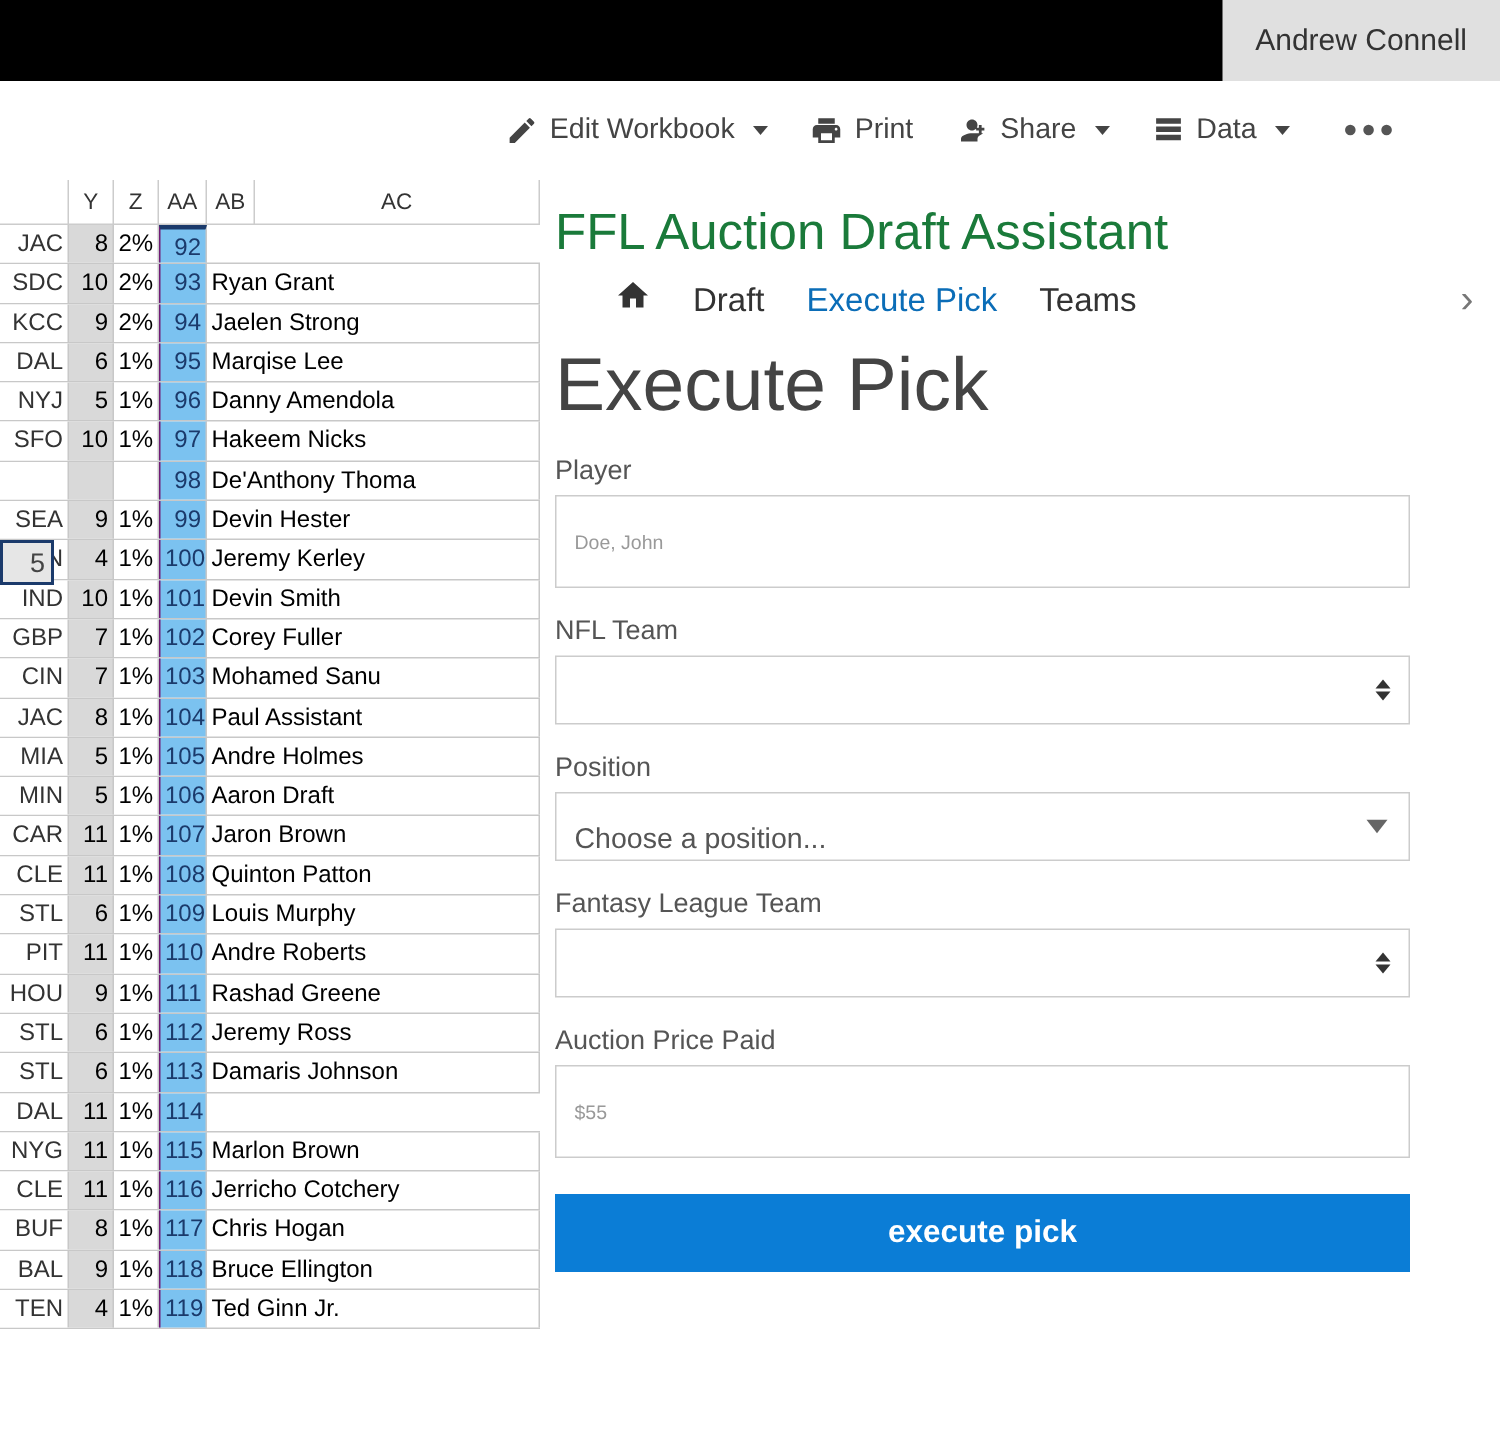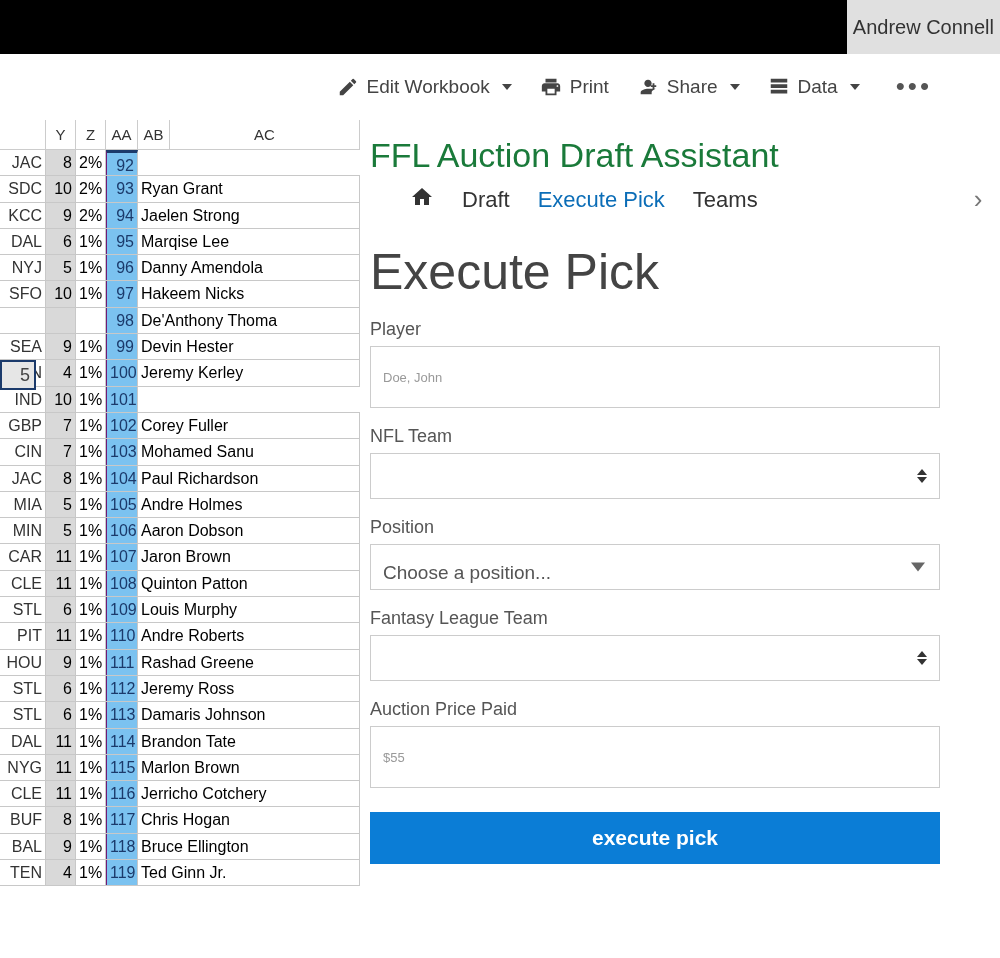--- a/index.html
+++ b/index.html
@@ -10,21 +10,21 @@
     display: flex;
     height: 54px;
     background: #000;
   }
   .topbar-spacer { flex: 1; }
   .user-badge {
     background: #e0e0e0;
     color: #333;
     display: flex;
     align-items: center;
-    padding: 0 6px;
+    padding: 0 22px;
     font-size: 20px;
   }
 
   
   .toolbar {
     display: flex;
     align-items: center;
     height: 66px;
     padding: 0 16px 0 0;
     gap: 28px;
@@ -175,21 +175,21 @@
     color: #1a7a3a;
     font-size: 34px;
     font-weight: 400;
     margin-top: 6px;
   }
   .app-nav {
     display: flex;
     align-items: center;
     gap: 28px;
     font-size: 22px;
-    margin: 10px 0 20px 40px;
+    margin: 10px 0 4px 40px;
     color: #333;
   }
   .app-nav .nav-item { cursor: pointer; }
   .app-nav .active { color: #0b6db7; }
   .home-icon-wrap svg { width: 24px; height: 24px; fill: #333; }
 
   .page-heading {
     font-size: 50px;
     font-weight: 300;
     color: #444;
@@ -207,22 +207,22 @@
     color: #333;
   }
   .text-input::placeholder { color: #999; }
 
   .select-wrap {
     position: relative;
     width: 100%;
     height: 46px;
     border: 1px solid #ccc;
     display: flex;
-    align-items: flex-start;
-    padding: 17px 12px;
+    align-items: flex-end;
+    padding: 2px 12px;
     font-size: 19px;
     color: #555;
     cursor: pointer;
   }
   .select-wrap.placeholder { color: #555; }
   .updown {
     position: absolute;
     right: 12px;
     top: 50%;
     transform: translateY(-50%);
@@ -384,55 +384,56 @@
           <div class="c c-a">4</div>
           <div class="c c-b">1%</div>
           <div class="c c-idx sel-left sel-right">100</div>
           <div class="c c-name">Jeremy Kerley</div>
         </div>
         <div class="row">
           <div class="c c-team">IND</div>
           <div class="c c-a">10</div>
           <div class="c c-b">1%</div>
           <div class="c c-idx sel-left sel-right">101</div>
+          <div class="c c-name">Devin Smith</div>
         </div>
         <div class="row">
           <div class="c c-team">GBP</div>
           <div class="c c-a">7</div>
           <div class="c c-b">1%</div>
           <div class="c c-idx sel-left sel-right">102</div>
           <div class="c c-name">Corey Fuller</div>
         </div>
         <div class="row">
           <div class="c c-team">CIN</div>
           <div class="c c-a">7</div>
           <div class="c c-b">1%</div>
           <div class="c c-idx sel-left sel-right">103</div>
           <div class="c c-name">Mohamed Sanu</div>
         </div>
         <div class="row">
           <div class="c c-team">JAC</div>
           <div class="c c-a">8</div>
           <div class="c c-b">1%</div>
           <div class="c c-idx sel-left sel-right">104</div>
-          <div class="c c-name">Paul Richardson</div>
+          <div class="c c-name">Paul Assistant</div>
         </div>
         <div class="row">
           <div class="c c-team">MIA</div>
           <div class="c c-a">5</div>
           <div class="c c-b">1%</div>
           <div class="c c-idx sel-left sel-right">105</div>
           <div class="c c-name">Andre Holmes</div>
         </div>
         <div class="row">
           <div class="c c-team">MIN</div>
           <div class="c c-a">5</div>
           <div class="c c-b">1%</div>
           <div class="c c-idx sel-left sel-right">106</div>
-          <div class="c c-name">Aaron Dobson</div>
+          <div class="c c-name">Aaron Draft</div>
         </div>
         <div class="row">
           <div class="c c-team">CAR</div>
           <div class="c c-a">11</div>
           <div class="c c-b">1%</div>
           <div class="c c-idx sel-left sel-right">107</div>
           <div class="c c-name">Jaron Brown</div>
         </div>
         <div class="row">
           <div class="c c-team">CLE</div>
@@ -474,21 +475,20 @@
           <div class="c c-a">6</div>
           <div class="c c-b">1%</div>
           <div class="c c-idx sel-left sel-right">113</div>
           <div class="c c-name">Damaris Johnson</div>
         </div>
         <div class="row">
           <div class="c c-team">DAL</div>
           <div class="c c-a">11</div>
           <div class="c c-b">1%</div>
           <div class="c c-idx sel-left sel-right">114</div>
-          <div class="c c-name">Brandon Tate</div>
         </div>
         <div class="row">
           <div class="c c-team">NYG</div>
           <div class="c c-a">11</div>
           <div class="c c-b">1%</div>
           <div class="c c-idx sel-left sel-right">115</div>
           <div class="c c-name">Marlon Brown</div>
         </div>
         <div class="row">
           <div class="c c-team">CLE</div>

